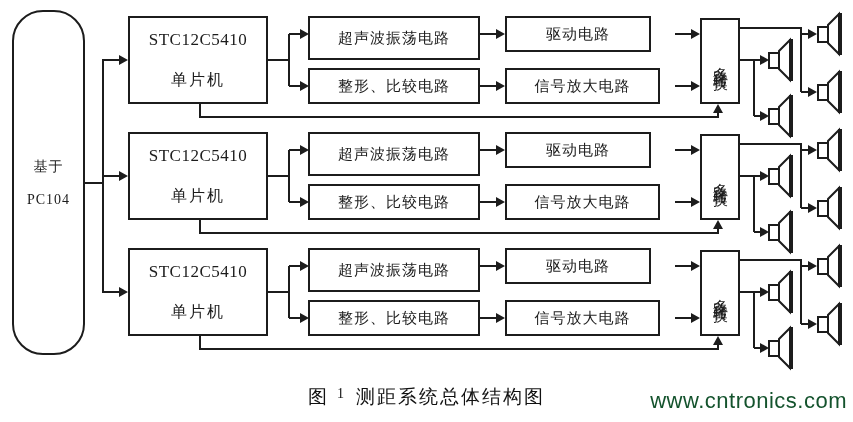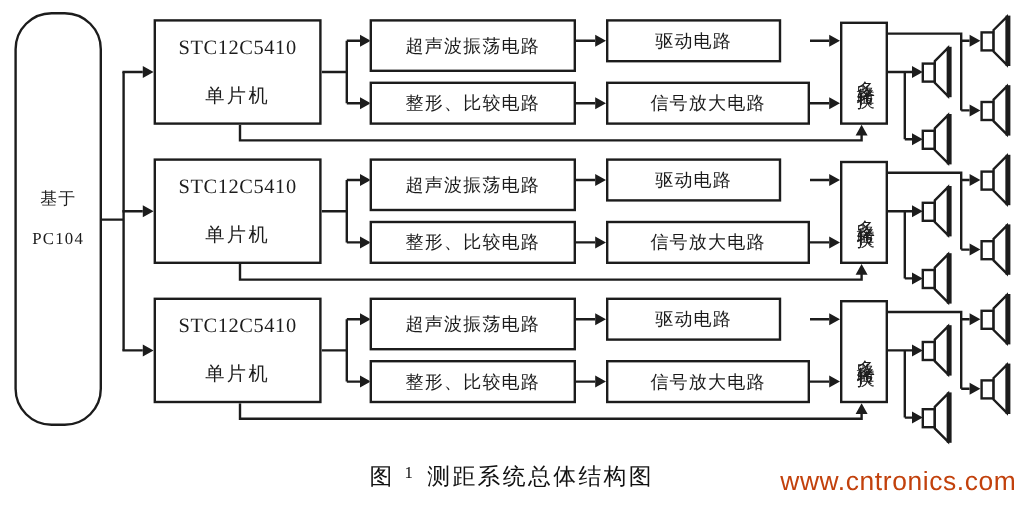--- a/index.html
+++ b/index.html
@@ -34,21 +34,21 @@
   .row { position:absolute; left:0; width:853px; height:126px;padding-left:44px; }
   .row-1 { top:14px; } .row-2 { top:130px; } .row-3 { top:246px; }
 
   .mcu-box   { left:128px; top:2px;  width:140px; height:88px; }
   .mcu-line1 { font-size:17px; letter-spacing:.5px; }
   .mcu-line2 { font-size:16px; letter-spacing:2px; margin-top:20px; }
 
   .osc-box   { left:308px; top:2px;  width:172px; height:44px; }
   .drv-box   { left:505px; top:2px;  width:146px; height:36px; }
   .shp-box   { left:308px; top:54px; width:172px; height:36px;text-align:center; }
-  .amp-box   { left:505px; top:54px; width:170px; height:36px; }
+  .amp-box   { left:505px; top:54px; width:155px; height:36px; }
   .hbox      { font-size:15px; letter-spacing:1px; }
 
   .mux-box {
     left:700px; top:4px; width:40px; height:86px;
     font-size:15px;
   }
   .mux-label {
     writing-mode:vertical-rl;
     text-orientation:upright;
     letter-spacing:3px;
@@ -67,21 +67,21 @@
     font-size:14px; letter-spacing:0;
     position:relative; top:-5px;
     margin:0 12px 0 8px;
     font-family:"Liberation Serif","DejaVu Serif",serif;
   }
   
   .watermark {
     position:absolute; right:6px; top:388px;
     font-family:"Liberation Sans","DejaVu Sans",sans-serif;
     font-size:22px; letter-spacing:.5px;
-    color:#c2410c; z-index:4;
+    color:#14532d; z-index:4;
   }
 </style>
 </head>
 <body>
 
 <div class="canvas">
 
   <svg width="0" height="0" aria-hidden="true">
     <defs>
       <g id="transducer">

